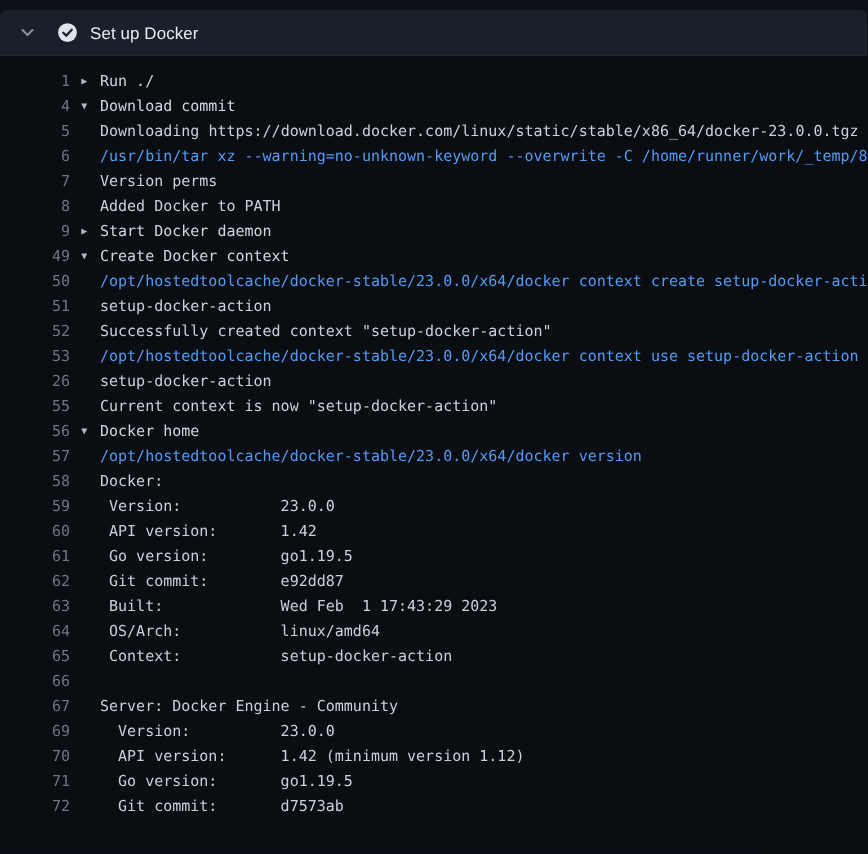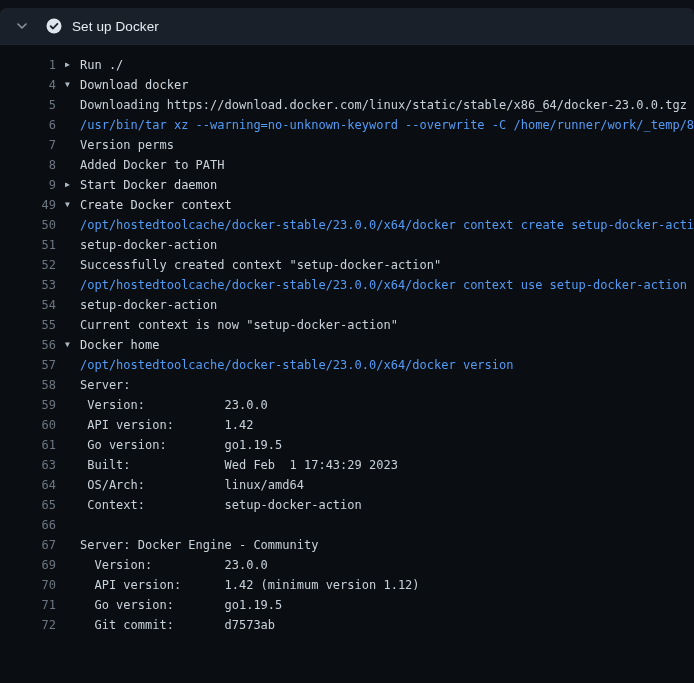--- a/index.html
+++ b/index.html
@@ -84,39 +84,40 @@
         <circle cx="8" cy="8" r="7.5" fill="#dfe5ec"></circle>
         <path d="M4.6 8.2 L7 10.5 L11.4 5.8" stroke="#1a2029" stroke-width="1.8" fill="none" stroke-linecap="round" stroke-linejoin="round"></path>
       </svg>
     </span>
     <span class="step-title">Set up Docker</span>
   </div>
 
   <div class="log">
     <div>
         <div class="row"><span class="num">1</span><span class="slot">▶</span><span class="content group">Run ./</span></div>
-        <div class="row"><span class="num">4</span><span class="slot">▼</span><span class="content group">Download docker</span></div>
+        <div class="row"><span class="num">4</span><span class="slot">▼</span><span class="content group">Download commit</span></div>
         <div class="row"><span class="num">5</span><span class="slot"></span><span class="content link"><span>Downloading </span><a class="loglink">https://download.docker.com/linux/static/stable/x86_64/docker-23.0.0.tgz</a></span></div>
         <div class="row"><span class="num">6</span><span class="slot"></span><span class="content command">/usr/bin/tar xz --warning=no-unknown-keyword --overwrite -C /home/runner/work/_temp/8c93</span></div>
         <div class="row"><span class="num">7</span><span class="slot"></span><span class="content text">Version perms</span></div>
         <div class="row"><span class="num">8</span><span class="slot"></span><span class="content text">Added Docker to PATH</span></div>
         <div class="row"><span class="num">9</span><span class="slot">▶</span><span class="content group">Start Docker daemon</span></div>
         <div class="row"><span class="num">49</span><span class="slot">▼</span><span class="content group">Create Docker context</span></div>
         <div class="row"><span class="num">50</span><span class="slot"></span><span class="content command">/opt/hostedtoolcache/docker-stable/23.0.0/x64/docker context create setup-docker-action</span></div>
         <div class="row"><span class="num">51</span><span class="slot"></span><span class="content text">setup-docker-action</span></div>
         <div class="row"><span class="num">52</span><span class="slot"></span><span class="content text">Successfully created context "setup-docker-action"</span></div>
         <div class="row"><span class="num">53</span><span class="slot"></span><span class="content command">/opt/hostedtoolcache/docker-stable/23.0.0/x64/docker context use setup-docker-action</span></div>
-        <div class="row"><span class="num">54</span><span class="slot"></span><span class="content text">setup-docker-action</span></div>
+        <div class="row"><span class="num">26</span><span class="slot"></span><span class="content text">setup-docker-action</span></div>
         <div class="row"><span class="num">55</span><span class="slot"></span><span class="content text">Current context is now "setup-docker-action"</span></div>
         <div class="row"><span class="num">56</span><span class="slot">▼</span><span class="content group">Docker home</span></div>
         <div class="row"><span class="num">57</span><span class="slot"></span><span class="content command">/opt/hostedtoolcache/docker-stable/23.0.0/x64/docker version</span></div>
-        <div class="row"><span class="num">58</span><span class="slot"></span><span class="content text">Server:</span></div>
+        <div class="row"><span class="num">58</span><span class="slot"></span><span class="content text">Docker:</span></div>
         <div class="row"><span class="num">59</span><span class="slot"></span><span class="content text"> Version:           23.0.0</span></div>
         <div class="row"><span class="num">60</span><span class="slot"></span><span class="content text"> API version:       1.42</span></div>
         <div class="row"><span class="num">61</span><span class="slot"></span><span class="content text"> Go version:        go1.19.5</span></div>
+        <div class="row"><span class="num">62</span><span class="slot"></span><span class="content text"> Git commit:        e92dd87</span></div>
         <div class="row"><span class="num">63</span><span class="slot"></span><span class="content text"> Built:             Wed Feb  1 17:43:29 2023</span></div>
         <div class="row"><span class="num">64</span><span class="slot"></span><span class="content text"> OS/Arch:           linux/amd64</span></div>
         <div class="row"><span class="num">65</span><span class="slot"></span><span class="content text"> Context:           setup-docker-action</span></div>
         <div class="row"><span class="num">66</span><span class="slot"></span><span class="content text"></span></div>
         <div class="row"><span class="num">67</span><span class="slot"></span><span class="content text">Server: Docker Engine - Community</span></div>
         <div class="row"><span class="num">69</span><span class="slot"></span><span class="content text">  Version:          23.0.0</span></div>
         <div class="row"><span class="num">70</span><span class="slot"></span><span class="content text">  API version:      1.42 (minimum version 1.12)</span></div>
         <div class="row"><span class="num">71</span><span class="slot"></span><span class="content text">  Go version:       go1.19.5</span></div>
         <div class="row"><span class="num">72</span><span class="slot"></span><span class="content text">  Git commit:       d7573ab</span></div>
       </div>

